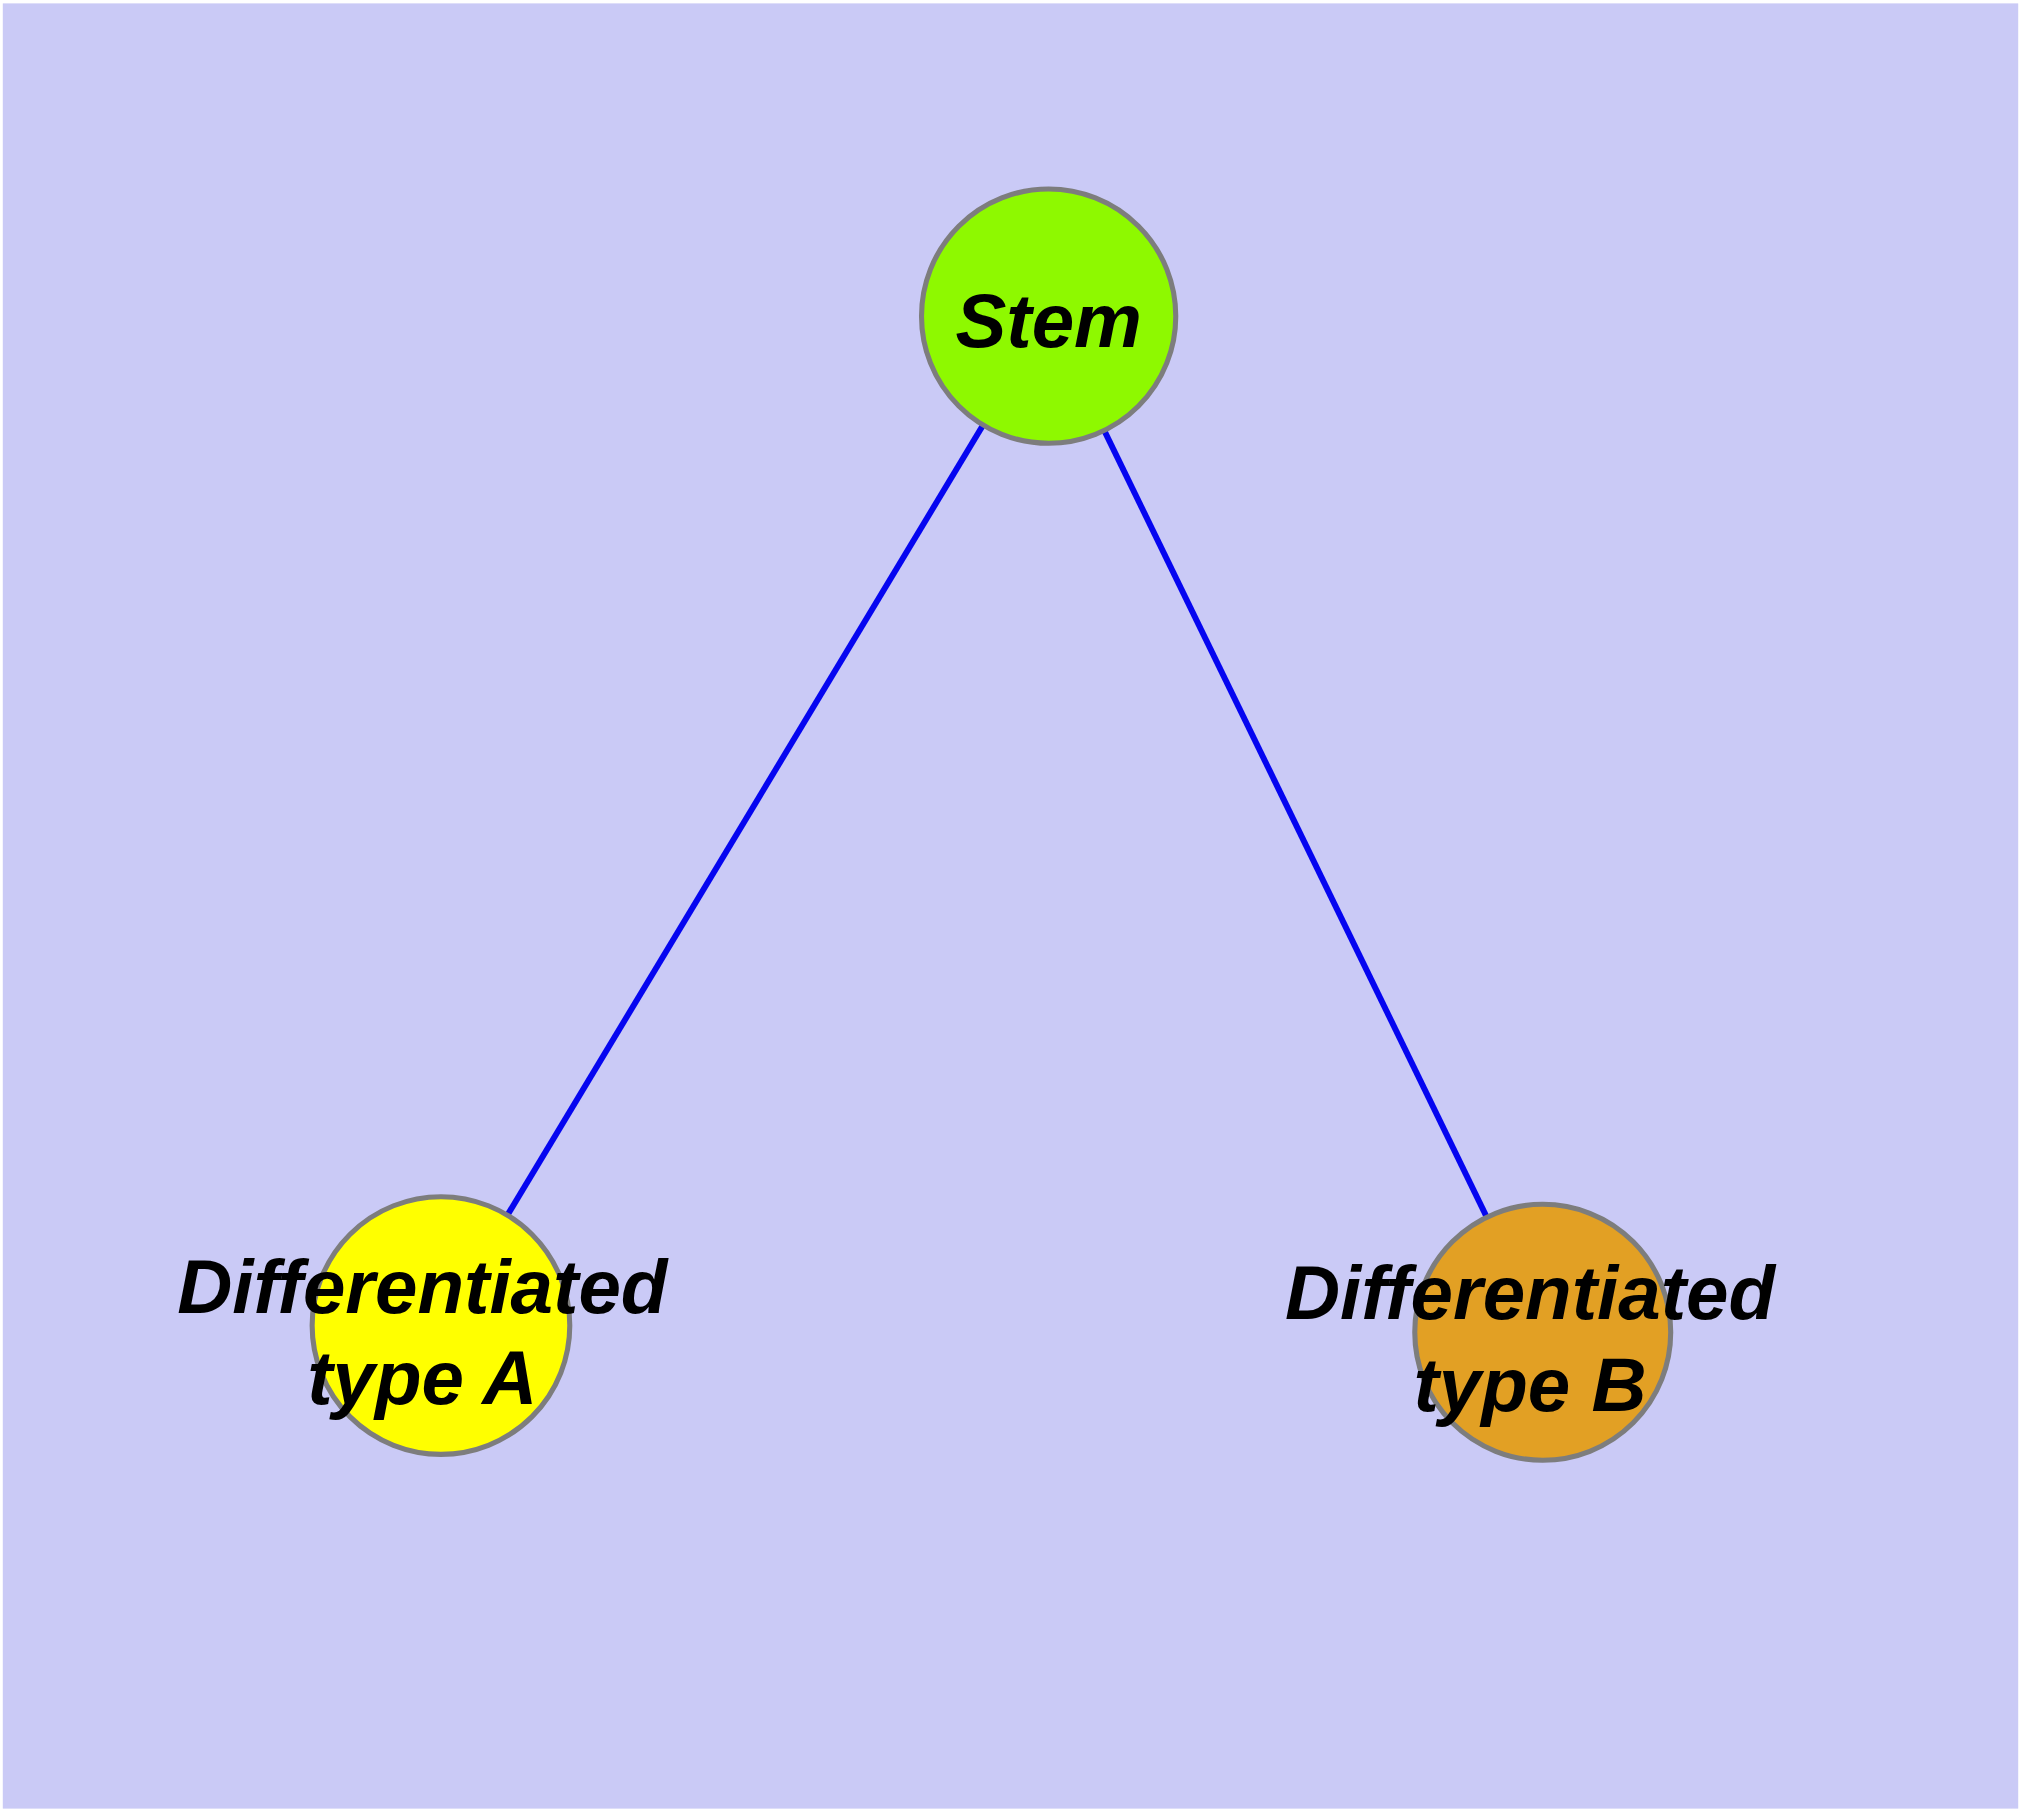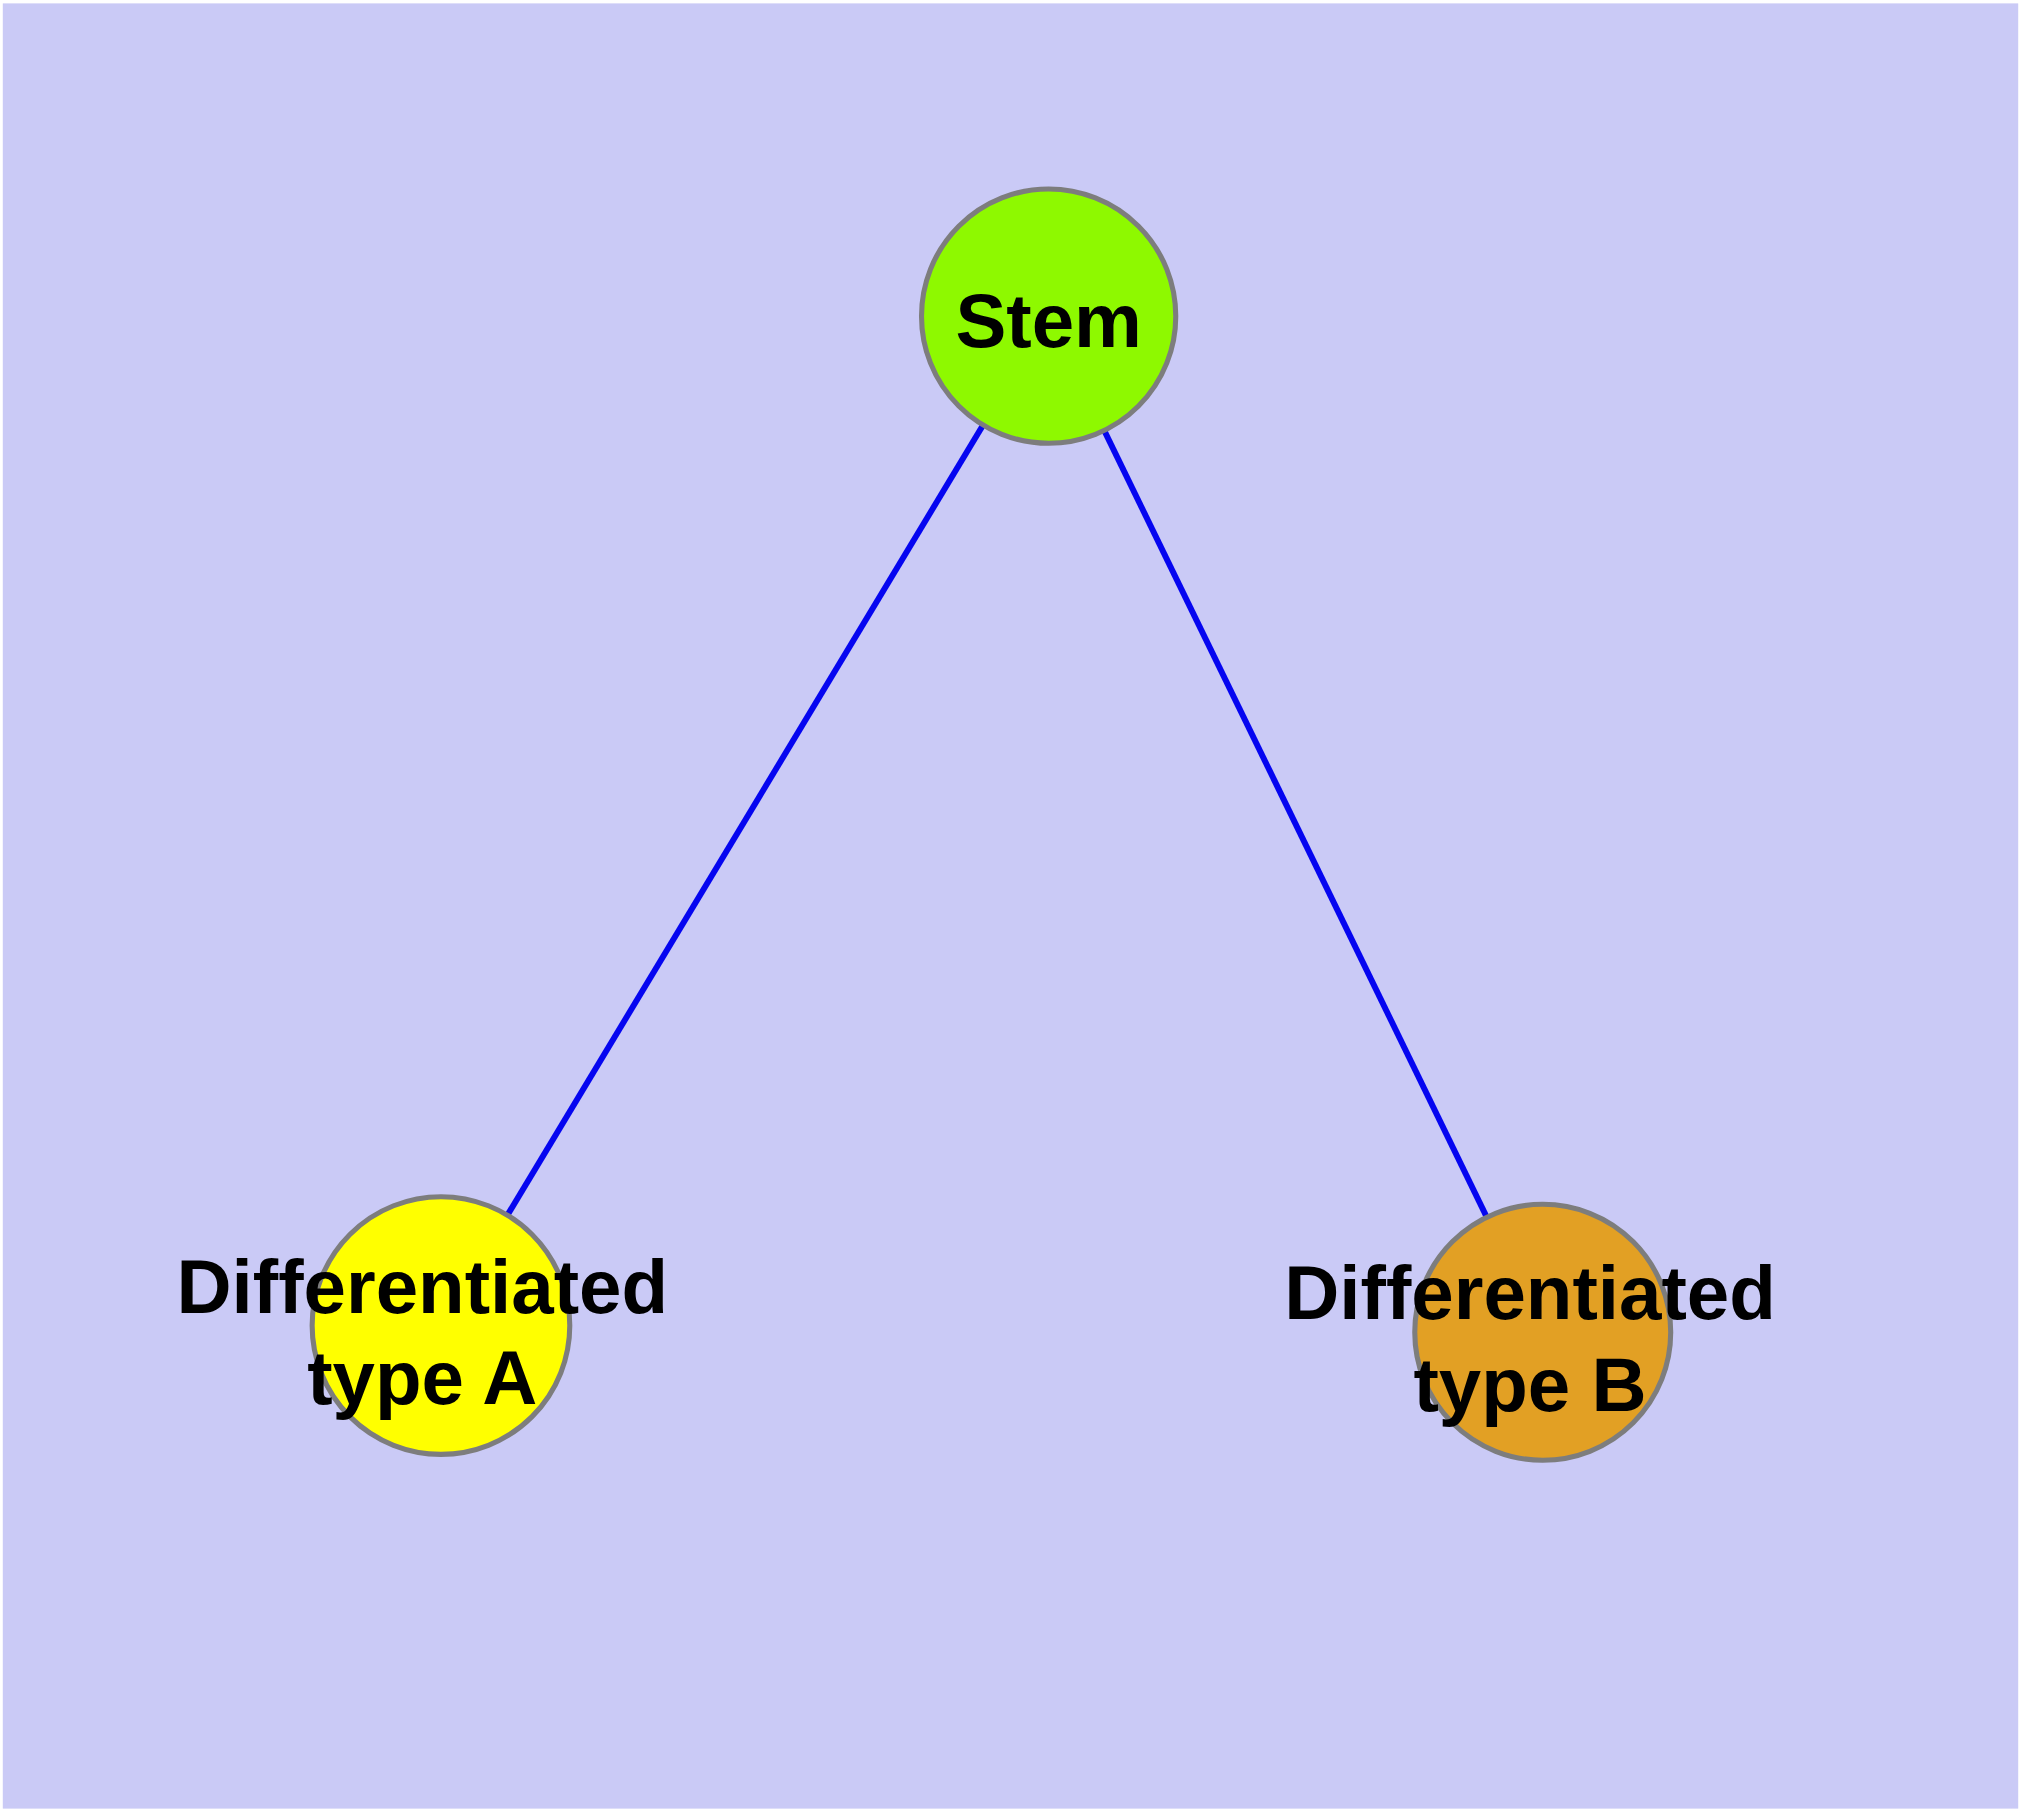--- a/index.html
+++ b/index.html
@@ -9,20 +9,21 @@
   }
   body {
     width: 2021px;
     height: 1812px;
     position: relative;
     font-family: "Liberation Sans", "DejaVu Sans", sans-serif;
   }
   .page {
     position: absolute;
     inset: 0;
+    font-style: italic;
   }
   svg.diagram {
     display: block;
     width: 2021px;
     height: 1812px;
   }
   svg.diagram text,
   svg.diagram tspan {
     dominant-baseline: central;
     font-weight: bold;

